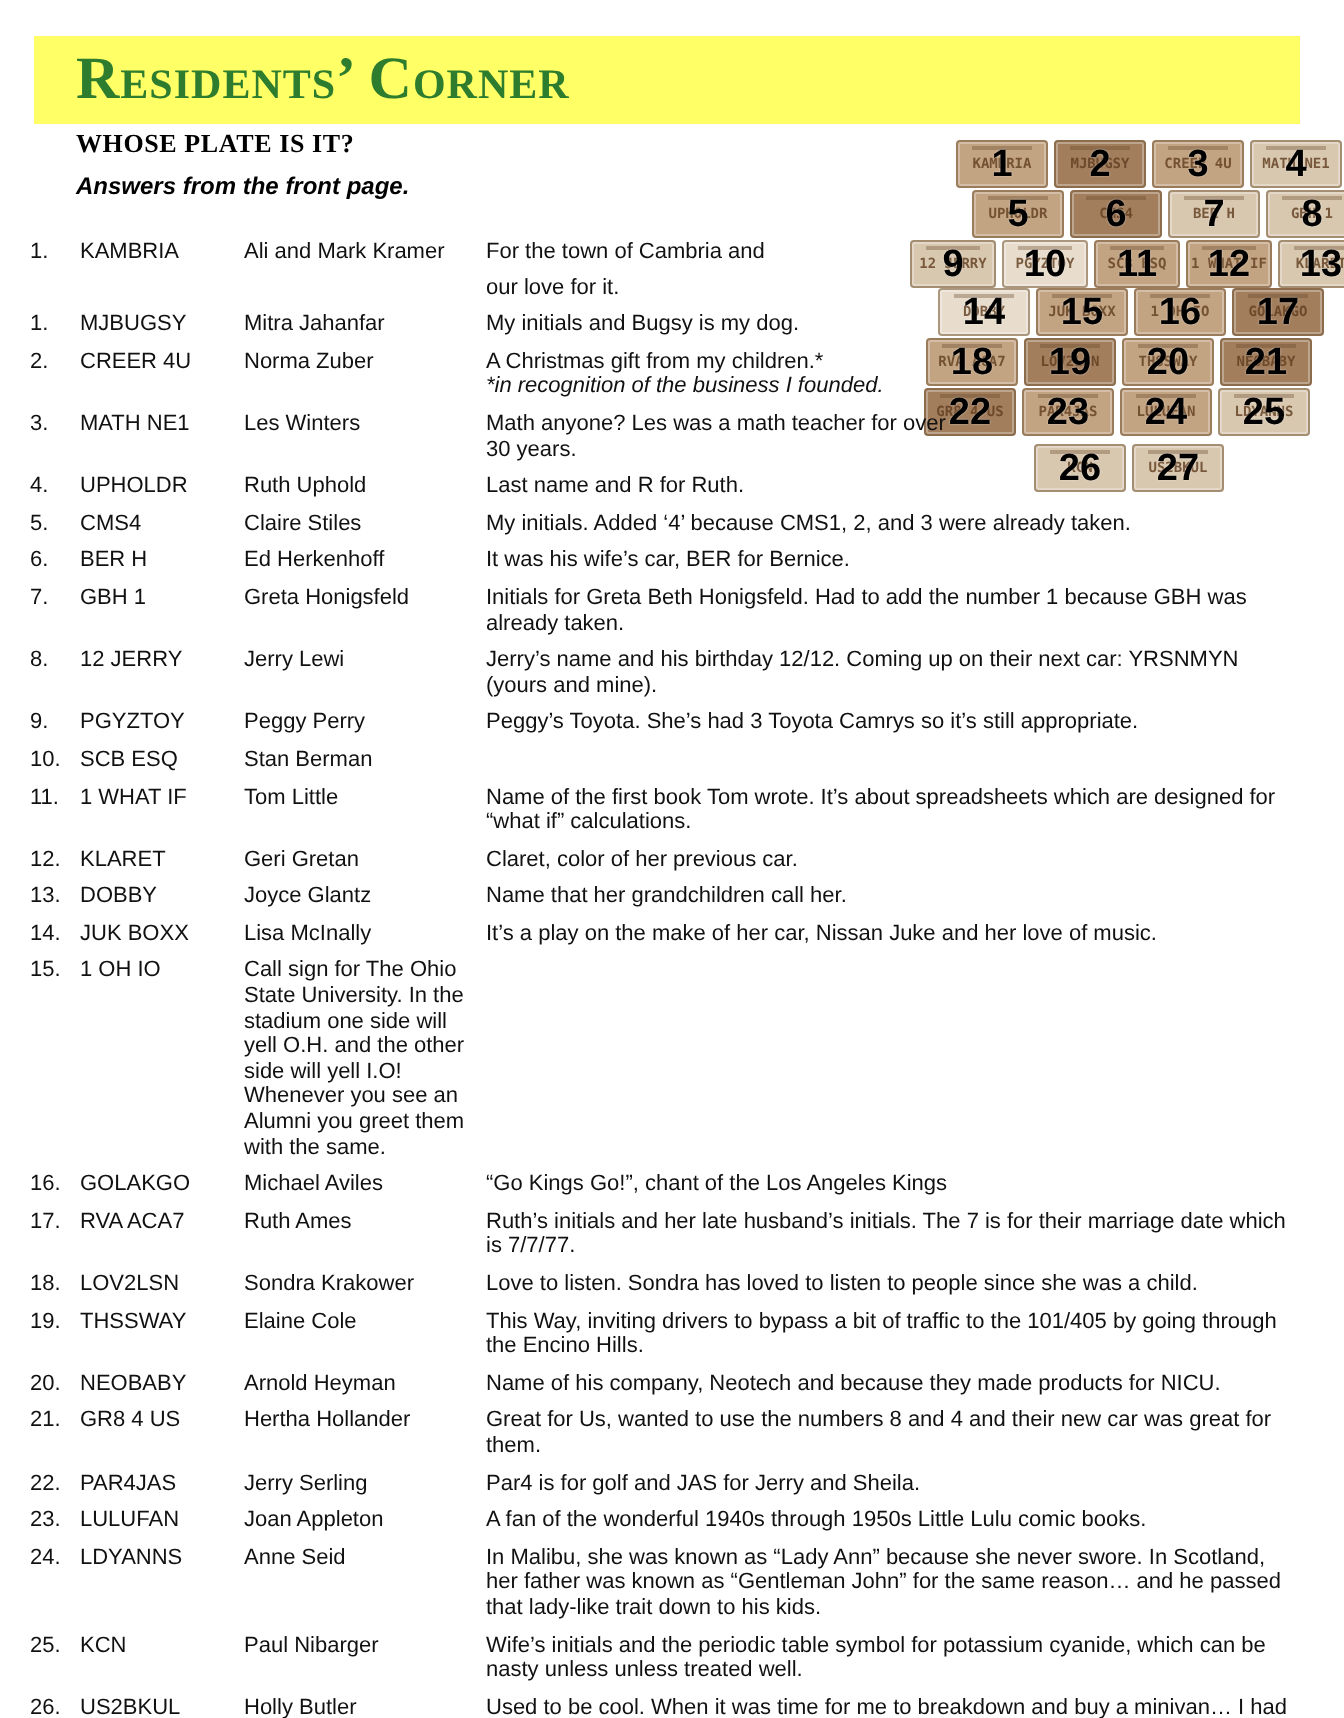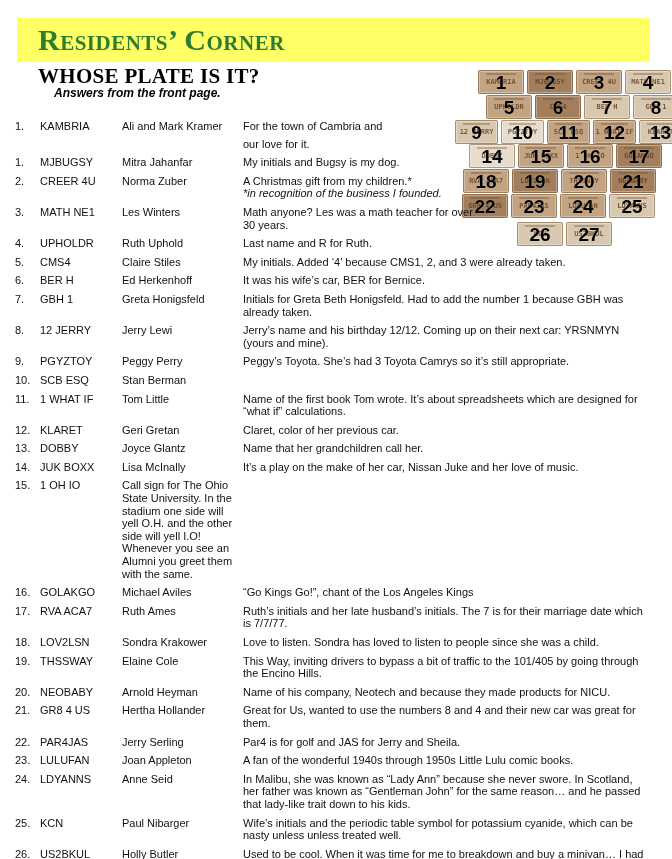--- a/index.html
+++ b/index.html
@@ -29,24 +29,24 @@
     font-weight:700;
     font-size:30px;
     letter-spacing:0.5px;
     color:var(--heading-green);
     line-height:1;
   }
   
   .section-title{
     position:absolute;left:38px;top:64px;
     font-family:"Liberation Serif",serif;
-    font-weight:700;font-size:21px;letter-spacing:0.3px;color:#000;
+    font-weight:700;font-size:13px;letter-spacing:0.3px;color:#000;
   }
   .section-subtitle{
-    position:absolute;left:54px;top:86px;
+    position:absolute;left:38px;top:86px;
     font-style:italic;font-weight:700;font-size:12px;color:#000;
   }
   
   .plategrid{position:absolute;left:0;top:0;}
   .prow{position:absolute;display:flex;gap:3px;}
   .prow:nth-child(1){left:478px;top:70px;}
   .prow:nth-child(2){left:486px;top:95px;}
   .prow:nth-child(3){left:455px;top:120px;}
   .prow:nth-child(4){left:469px;top:144px;}
   .prow:nth-child(5){left:463px;top:169px;}

